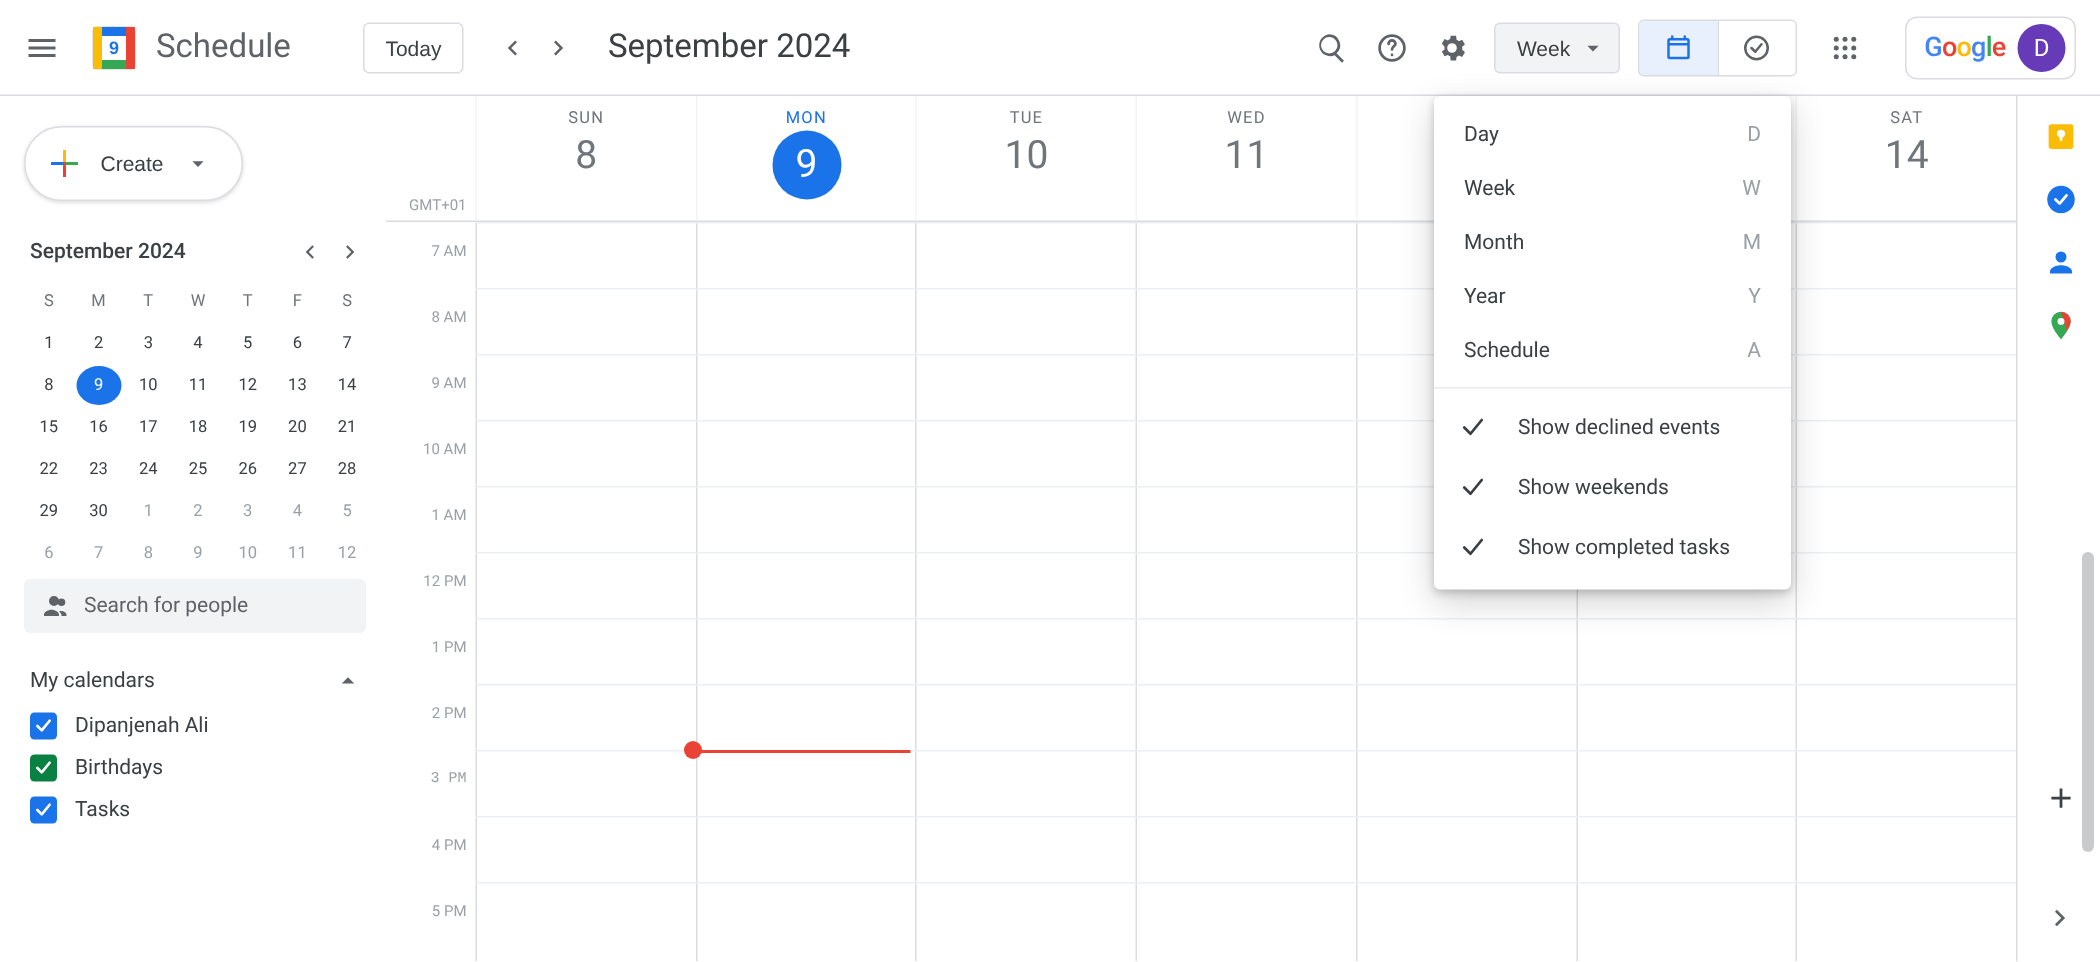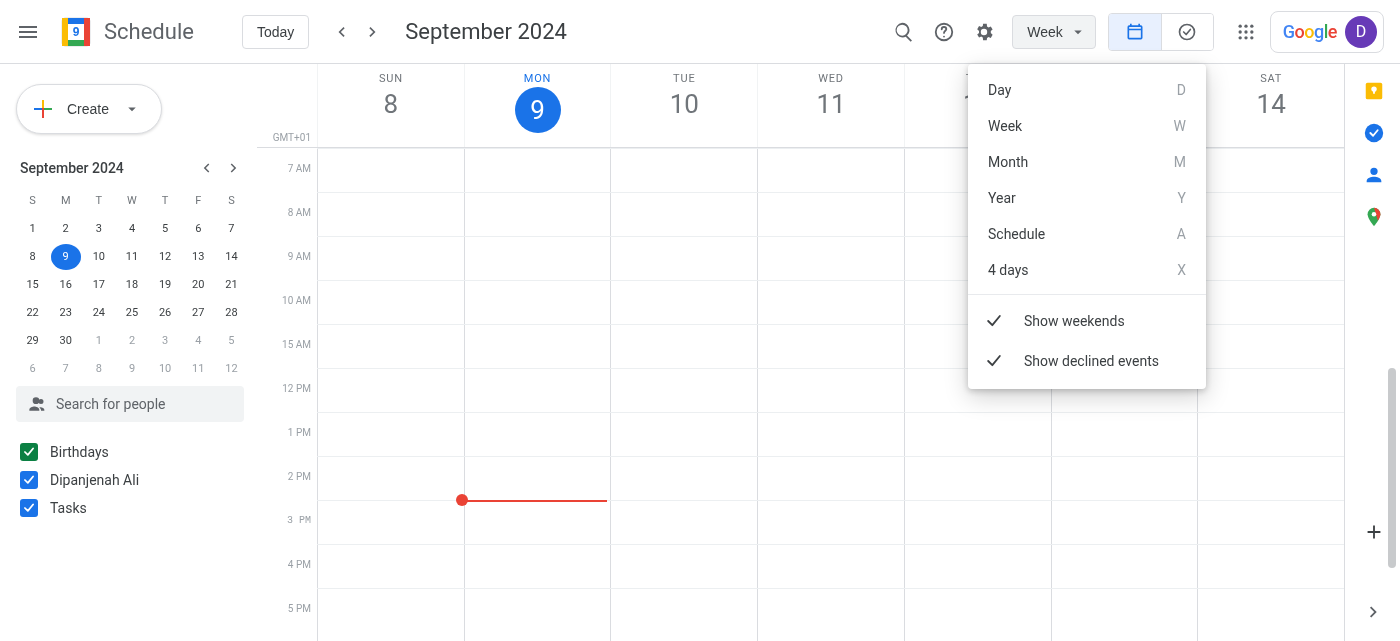--- a/index.html
+++ b/index.html
@@ -72,21 +72,21 @@
     display:flex; align-items:center; justify-content:center;
     cursor:pointer;
     background:#fff;
   }
   .seg.active { background:#e8f0fe; color:#1a73e8; }
   .seg + .seg { border-left:1px solid #dadce0; }
   .apps-grid { margin-left: 12px; }
   .google-chip {
     border:1px solid #dadce0; border-radius:8px;
     padding:4px 6px 4px 12px; display:flex; align-items:center;
-    margin-left: 4px;
+    margin-left: 20px;
   }
   .google-word { font-size:18px; font-weight:500; letter-spacing:-0.5px; }
   .g1{color:#4285f4}.g2{color:#ea4335}.g3{color:#fbbc05}.g4{color:#4285f4}.g5{color:#34a853}.g6{color:#ea4335}
   .avatar {
     width:32px;height:32px;border-radius:50%;
     background:#673ab7;color:#fff;
     display:flex;align-items:center;justify-content:center;
     font-size:16px;margin-left:8px;
   }
 
@@ -196,21 +196,21 @@
   .scroll-thumb{
     position:absolute;left:2px;right:2px;top:220px;height:200px;
     background:#c8cacc;border-radius:4px;
   }
 
   
   .dropdown{
     position:absolute;top:64px;left:956px;width:238px;
     background:#fff;border-radius:4px;
     box-shadow:0 2px 6px rgba(0,0,0,.2),0 8px 24px rgba(0,0,0,.18);
-    padding:8px 0;z-index:50;margin-left:12px;
+    padding:8px 0;z-index:50;
   }
   .dd-item{
     display:flex;align-items:center;justify-content:space-between;
     padding:10px 20px;font-size:14px;color:#3c4043;cursor:pointer;
   }
   .dd-short{color:#9aa0a6}
   .dd-sep{height:1px;background:#e8eaed;margin:6px 0}
   .dd-check{
     display:flex;align-items:center;gap:20px;
     padding:10px 16px;font-size:14px;color:#3c4043;cursor:pointer;
@@ -406,43 +406,49 @@
         <div class="mini-day dim">12</div>
       </div>
 
     <div class="search-people">
       <svg width="20" height="20" viewBox="0 0 24 24" fill="#5f6368">
           <path d="M12 12a4 4 0 10-4-4 4 4 0 004 4zm6 0a3 3 0 10-3-3 3 3 0 003 3zM4 19v1h12v-1c0-2.7-4-4-6-4s-6 1.3-6 4zm14 1h4v-1c0-1.9-2.5-3-4.5-3a6.6 6.6 0 00-1.6.2A5.2 5.2 0 0118 19z"></path>
         </svg>
       <span>Search for people</span>
     </div>
 
+    <div class="section-hdr">
+      <span>My calendars</span>
+      <svg width="20" height="20" viewBox="0 0 24 24" fill="#5f6368">
+          <path d="M7 14l5-5 5 5z"></path>
+        </svg>
+    </div>
     <div id="cal-list">
+        <div class="cal-item">
+          <div class="chk" style="background: rgb(26, 115, 232);">
+            <svg width="14" height="14" viewBox="0 0 24 24" fill="none" stroke="#fff" stroke-width="3">
+              <path d="M5 12l5 5 9-11" stroke-linecap="round" stroke-linejoin="round"></path>
+            </svg>
+          </div>
+          <span>Dipanjenah Ali</span>
+        </div>
         <div class="cal-item">
           <div class="chk" style="background: rgb(11, 128, 67);">
             <svg width="14" height="14" viewBox="0 0 24 24" fill="none" stroke="#fff" stroke-width="3">
               <path d="M5 12l5 5 9-11" stroke-linecap="round" stroke-linejoin="round"></path>
             </svg>
           </div>
           <span>Birthdays</span>
         </div>
         <div class="cal-item">
           <div class="chk" style="background: rgb(26, 115, 232);">
             <svg width="14" height="14" viewBox="0 0 24 24" fill="none" stroke="#fff" stroke-width="3">
               <path d="M5 12l5 5 9-11" stroke-linecap="round" stroke-linejoin="round"></path>
             </svg>
           </div>
-          <span>Dipanjenah Ali</span>
-        </div>
-        <div class="cal-item">
-          <div class="chk" style="background: rgb(26, 115, 232);">
-            <svg width="14" height="14" viewBox="0 0 24 24" fill="none" stroke="#fff" stroke-width="3">
-              <path d="M5 12l5 5 9-11" stroke-linecap="round" stroke-linejoin="round"></path>
-            </svg>
-          </div>
           <span>Tasks</span>
         </div>
       </div>
   </div>
 
   <div class="main">
     <div class="grid-wrap">
       <div class="day-hdrs">
         <div class="tz-cell">GMT+01</div>
 
@@ -474,21 +480,21 @@
             <div class="dow">SAT</div>
             <div class="dnum">14</div>
           </div>
         </div>
       <div class="grid-body" id="grid-body">
         <div class="time-col" id="time-col">
             <div class="time-label" style="top: 0px;">7 AM</div>
             <div class="time-label" style="top: 44px;">8 AM</div>
             <div class="time-label" style="top: 88px;">9 AM</div>
             <div class="time-label" style="top: 132px;">10 AM</div>
-            <div class="time-label" style="top: 176px;">15 AM</div>
+            <div class="time-label" style="top: 176px;">1 AM</div>
             <div class="time-label" style="top: 220px;">12 PM</div>
             <div class="time-label" style="top: 264px;">1 PM</div>
             <div class="time-label" style="top: 308px;">2 PM</div>
             <div class="time-label" style="top: 352px; font-family: Liberation Mono, monospace;">3 PM</div>
             <div class="time-label" style="top: 396px;">4 PM</div>
             <div class="time-label" style="top: 440px;">5 PM</div>
           </div>
 
         <div class="slot-col" style="grid-column: 2;"></div>
           <div class="slot-col" style="grid-column: 3;"></div>
@@ -571,30 +577,32 @@
       <span class="dd-short">M</span>
     </div>
     <div class="dd-item">
       <span>Year</span>
       <span class="dd-short">Y</span>
     </div>
     <div class="dd-item">
       <span>Schedule</span>
       <span class="dd-short">A</span>
     </div>
-    <div class="dd-item">
-      <span>4 days</span>
-      <span class="dd-short">X</span>
-    </div>
     <div class="dd-sep"></div>
     <div class="dd-check">
       <svg width="20" height="20" viewBox="0 0 24 24" fill="none" stroke="#3c4043" stroke-width="2.2">
         <path d="M5 12l5 5 9-11" stroke-linecap="round" stroke-linejoin="round"></path>
       </svg>
-      <span>Show weekends</span>
+      <span>Show declined events</span>
     </div>
     <div class="dd-check">
       <svg width="20" height="20" viewBox="0 0 24 24" fill="none" stroke="#3c4043" stroke-width="2.2">
         <path d="M5 12l5 5 9-11" stroke-linecap="round" stroke-linejoin="round"></path>
       </svg>
-      <span>Show declined events</span>
+      <span>Show weekends</span>
+    </div>
+    <div class="dd-check">
+      <svg width="20" height="20" viewBox="0 0 24 24" fill="none" stroke="#3c4043" stroke-width="2.2">
+        <path d="M5 12l5 5 9-11" stroke-linecap="round" stroke-linejoin="round"></path>
+      </svg>
+      <span>Show completed tasks</span>
     </div>
   </div>
 
 </body></html>

